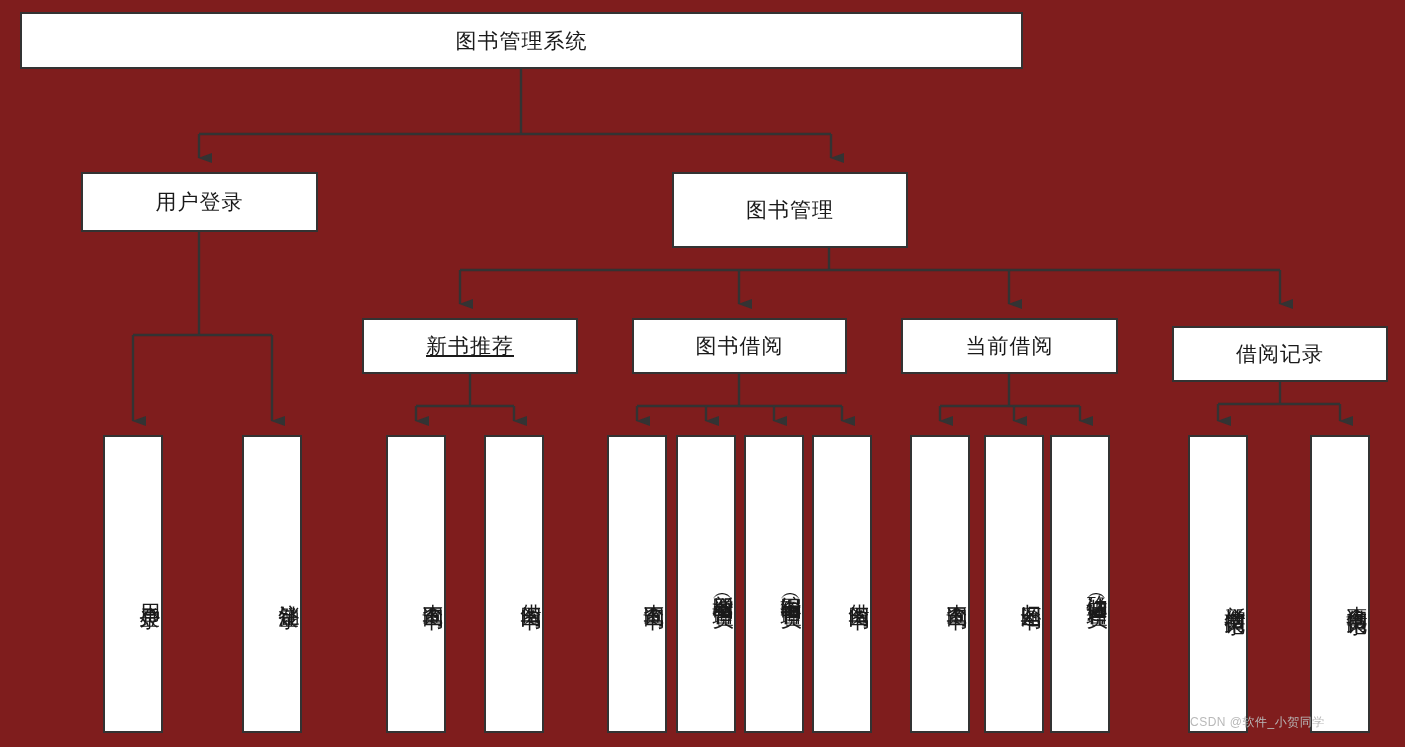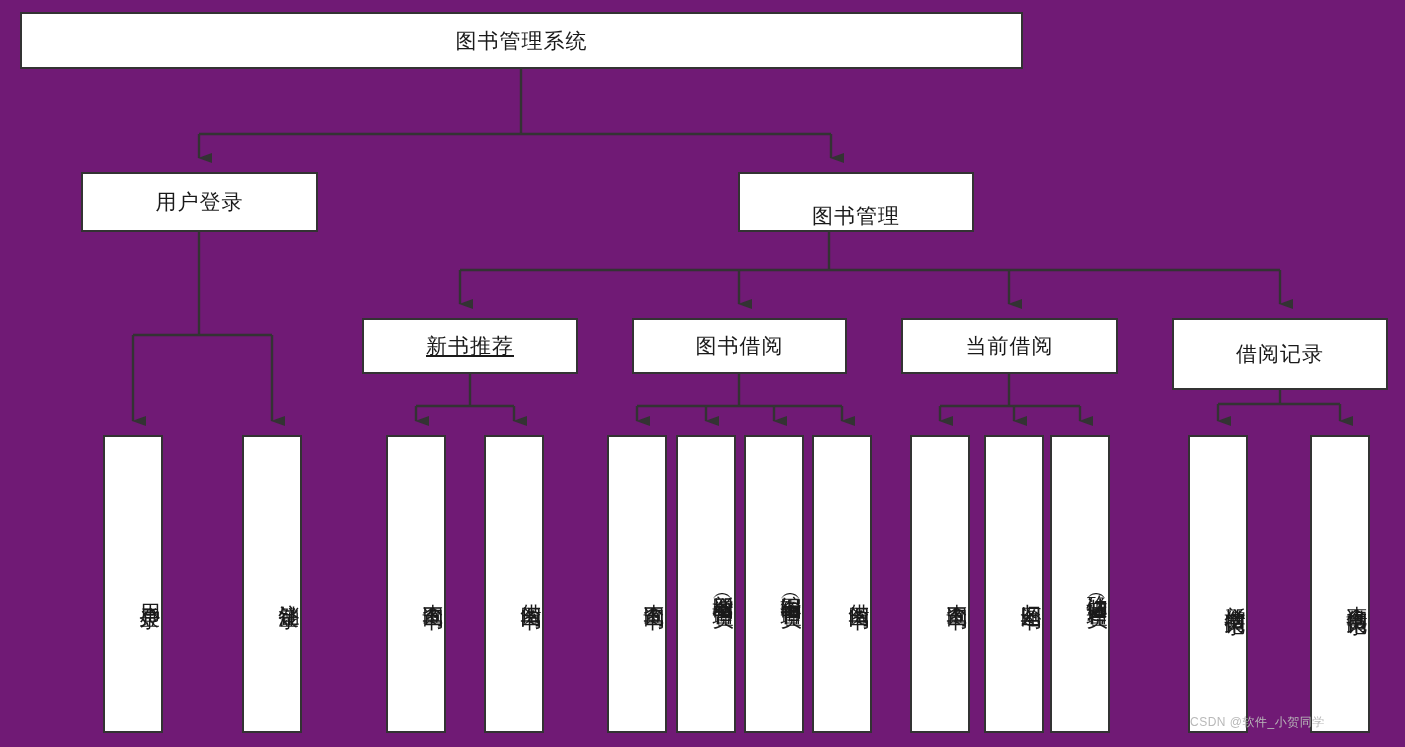--- a/index.html
+++ b/index.html
@@ -7,21 +7,21 @@
     padding: 0;
     background: #ffffff;
   }
   body {
     font-family: "Liberation Sans", "DejaVu Sans", sans-serif;
   }
   #canvas {
     position: relative;
     width: 1405px;
     height: 747px;
-    background: #701a75;
+    background: #7f1d1d;
     overflow: hidden;
   }
   svg.wires {
     position: absolute;
     left: 0;
     top: 0;
     width: 1405px;
     height: 747px;
     pointer-events: none;
   }
@@ -117,34 +117,34 @@
     </g>
   </svg>
 
   <div class="node h" style="left:20px;top:12px;width:1003px;height:57px;">
     <span>图书管理系统</span>
   </div>
 
   <div class="node h" style="left:81px;top:172px;width:237px;height:60px;">
     <span>用户登录</span>
   </div>
-  <div class="node h" style="left:738px;top:172px;width:236px;height:60px;align-items:flex-end;">
+  <div class="node h" style="left:672px;top:172px;width:236px;height:76px;">
     <span>图书管理</span>
   </div>
 
   <div class="node h" style="left:362px;top:318px;width:216px;height:56px;text-decoration:underline;">
     <span>新书推荐</span>
   </div>
   <div class="node h" style="left:901px;top:318px;width:217px;height:56px;">
     <span>当前借阅</span>
   </div>
   <div class="node h" style="left:632px;top:318px;width:215px;height:56px;">
     <span>图书借阅</span>
   </div>
-  <div class="node h" style="left:1172px;top:318px;width:216px;height:72px;justify-content:center;">
+  <div class="node h" style="left:1172px;top:326px;width:216px;height:56px;justify-content:center;">
     <span>借阅记录</span>
   </div>
 
   <div class="node v" style="left:103px;top:435px;width:60px;height:298px;">
     <span class="vtext">用户登录</span>
   </div>
   <div class="node v" style="left:242px;top:435px;width:60px;height:298px;">
     <span class="vtext">注销登录</span>
   </div>
   <div class="node v" style="left:386px;top:435px;width:60px;height:298px;">

